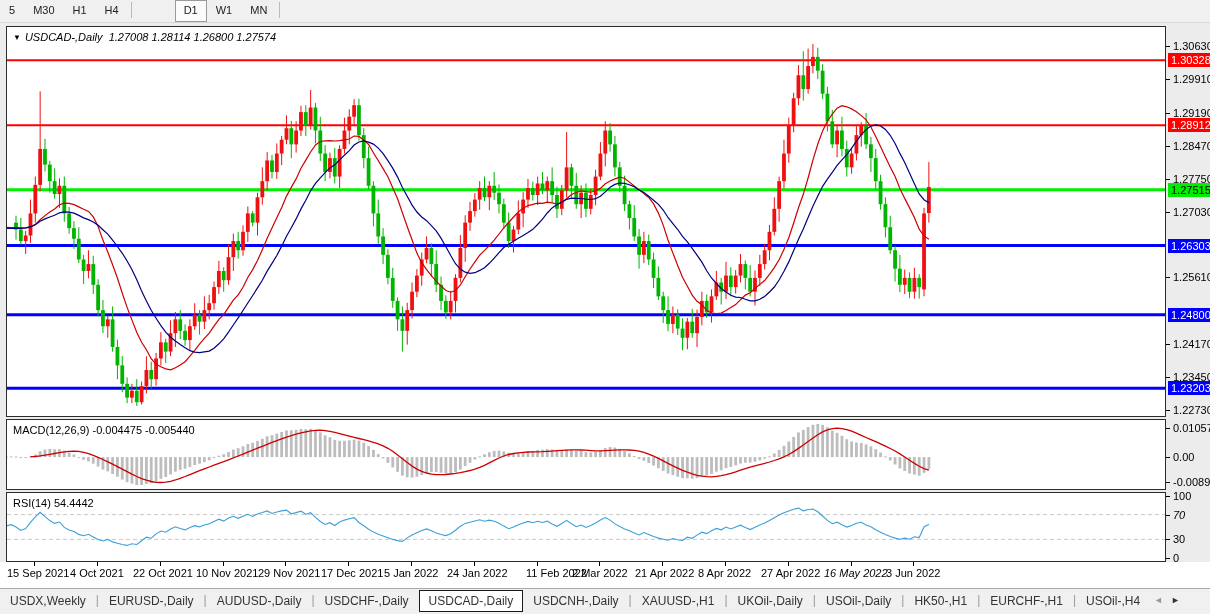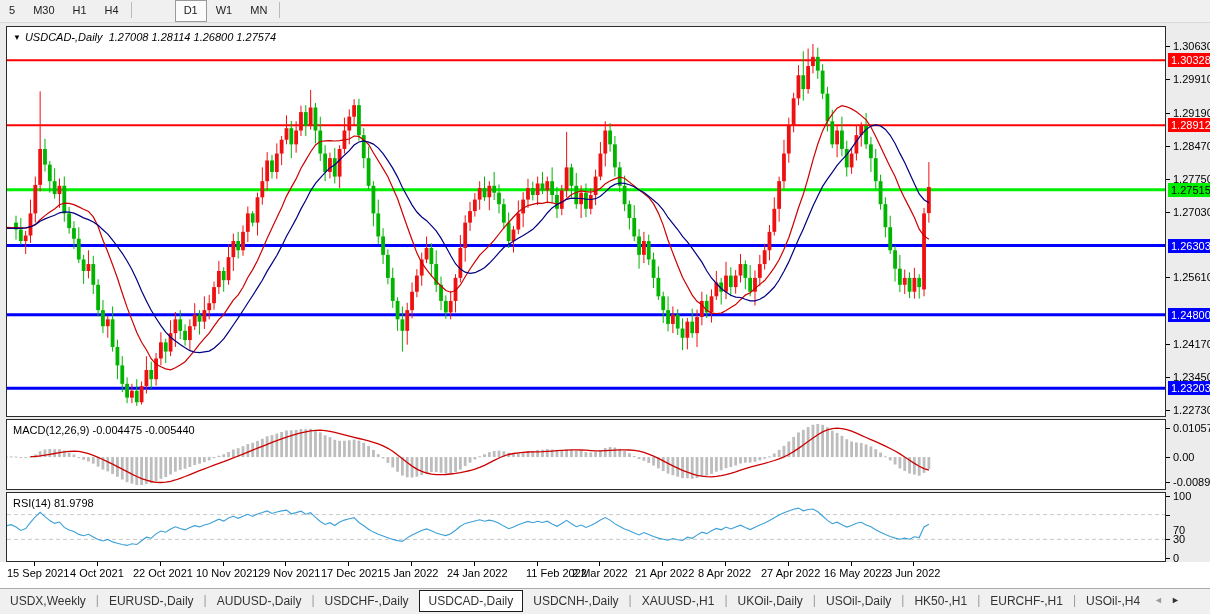--- a/index.html
+++ b/index.html
@@ -628,21 +628,21 @@
       <rect x="901.1500000000001" y="37.09712166875982" width="2.8" height="16.395251924473975" fill="#bdbdbd"></rect>
       <rect x="905.98" y="37.09712166875982" width="2.8" height="17.52158926325432" fill="#bdbdbd"></rect>
       <rect x="910.8100000000001" y="37.09712166875982" width="2.8" height="18.649121309196218" fill="#bdbdbd"></rect>
       <rect x="915.64" y="37.09712166875982" width="2.8" height="15.761987780090315" fill="#bdbdbd"></rect>
       <rect x="920.47" y="37.09712166875982" width="2.8" height="12.043931572526354" fill="#bdbdbd"></rect>
       <polyline points="23.5,36.6 28.3,36.5 33.1,35.9 38.0,35.1 42.8,34.3 47.6,33.5 52.5,32.7 57.3,31.9 62.1,31.4 67.0,31.1 71.8,31.4 76.6,32.4 81.5,33.7 86.3,35.3 91.1,37.3 95.9,39.5 100.8,41.8 105.6,44.2 110.4,46.7 115.3,49.2 120.1,51.7 124.9,54.2 129.8,56.5 134.6,58.6 139.4,60.2 144.2,61.5 149.1,62.3 153.9,62.5 158.7,62.2 163.6,61.3 168.4,60.0 173.2,58.3 178.1,56.5 182.9,54.6 187.7,52.6 192.5,50.7 197.4,48.8 202.2,47.0 207.0,45.2 211.9,43.4 216.7,41.7 221.5,39.8 226.3,37.9 231.2,36.0 236.0,34.1 240.8,32.1 245.7,30.1 250.5,28.2 255.3,26.3 260.2,24.3 265.0,22.4 269.8,20.7 274.6,18.9 279.5,17.1 284.3,15.6 289.1,14.1 294.0,12.8 298.8,11.8 303.6,10.9 308.5,10.4 313.3,10.2 318.1,10.6 322.9,11.4 327.8,12.4 332.6,13.6 337.4,14.9 342.3,16.2 347.1,17.4 351.9,18.5 356.8,19.7 361.6,20.9 366.4,22.3 371.3,23.9 376.1,25.8 380.9,28.3 385.7,31.3 390.6,34.9 395.4,38.8 400.2,42.6 405.1,46.1 409.9,49.1 414.7,51.4 419.6,53.0 424.4,54.1 429.2,54.6 434.0,54.7 438.9,54.5 443.7,54.0 448.5,53.4 453.4,52.6 458.2,51.6 463.0,50.5 467.9,49.1 472.7,47.3 477.5,45.3 482.3,42.9 487.2,40.4 492.0,38.0 496.8,36.0 501.7,34.5 506.5,33.5 511.3,32.8 516.2,32.4 521.0,32.0 525.8,31.9 530.6,31.8 535.5,31.7 540.3,31.4 545.1,31.1 550.0,30.7 554.8,30.4 559.6,30.1 564.5,29.9 569.3,29.9 574.1,30.0 578.9,30.2 583.8,30.6 588.6,30.9 593.4,30.8 598.3,30.6 603.1,30.3 607.9,30.1 612.8,29.9 617.6,29.9 622.4,30.0 627.2,30.4 632.1,31.2 636.9,32.4 641.7,34.1 646.6,36.1 651.4,38.4 656.2,40.9 661.0,43.4 665.9,45.8 670.7,48.1 675.5,50.3 680.4,52.2 685.2,53.9 690.0,55.3 694.9,56.2 699.7,56.7 704.5,56.8 709.4,56.4 714.2,55.7 719.0,54.6 723.8,53.3 728.7,51.8 733.5,50.2 738.3,48.7 743.2,47.2 748.0,45.9 752.8,44.6 757.6,43.4 762.5,42.0 767.3,40.5 772.1,38.8 777.0,36.8 781.8,34.5 786.6,31.6 791.5,28.4 796.3,25.0 801.1,21.5 806.0,18.0 810.8,14.7 815.6,11.9 820.4,9.9 825.3,8.6 830.1,8.2 834.9,8.6 839.8,9.6 844.6,11.2 849.4,13.2 854.3,15.3 859.1,17.5 863.9,19.6 868.7,21.6 873.6,23.8 878.4,26.1 883.2,28.5 888.1,31.0 892.9,33.9 897.7,37.0 902.6,40.3 907.4,43.4 912.2,46.3 917.0,48.6 921.9,50.0" fill="none" stroke="#cc0000" stroke-width="1.3"></polyline>
     </svg>
 </div>
 
 <div id="rsi-panel" class="panel">
-  <div class="panel-title"><span>RSI(14)</span><span> 81.9798</span></div>
+  <div class="panel-title"><span>RSI(14)</span><span> 54.4442</span></div>
   <svg id="rsi-svg" width="1158" height="68">
       <line x1="0" y1="21.599999999999998" x2="1158" y2="21.599999999999998" stroke="#c9c9c9" stroke-width="1" stroke-dasharray="4,3"></line>
       <line x1="0" y1="46.4" x2="1158" y2="46.4" stroke="#c9c9c9" stroke-width="1" stroke-dasharray="4,3"></line>
       <polyline points="-68.3,29.4 -63.5,27.7 -58.6,30.5 -53.8,33.0 -49.0,35.4 -44.1,33.7 -39.3,31.7 -34.5,29.8 -29.6,28.0 -24.8,30.8 -20.0,33.5 -15.1,35.9 -10.3,37.5 -5.5,34.7 -0.7,32.8 4.2,31.7 9.0,34.0 13.8,37.4 18.7,35.5 23.5,29.4 28.3,23.9 33.1,19.3 38.0,23.6 42.8,27.6 47.6,30.4 52.5,29.0 57.3,34.4 62.1,36.9 67.0,38.5 71.8,41.4 76.6,42.8 81.5,41.3 86.3,43.9 91.1,46.5 95.9,48.0 100.8,46.4 105.6,48.9 110.4,50.3 115.3,51.5 120.1,52.4 124.9,50.7 129.8,51.5 134.6,47.7 139.4,44.2 144.2,45.2 149.1,40.9 153.9,38.0 158.7,39.2 163.6,36.0 168.4,33.8 173.2,35.6 178.1,36.9 182.9,34.6 187.7,32.7 192.5,33.9 197.4,32.0 202.2,30.8 207.0,28.4 211.9,26.2 216.7,28.1 221.5,25.1 226.3,23.3 231.2,25.3 236.0,23.2 240.8,21.3 245.7,23.4 250.5,20.9 255.3,19.5 260.2,17.9 265.0,20.5 269.8,19.0 274.6,17.9 279.5,17.1 284.3,20.8 289.1,19.6 294.0,18.2 298.8,21.2 303.6,19.7 308.5,24.4 313.3,28.5 318.1,31.4 322.9,29.7 327.8,32.5 332.6,29.1 337.4,27.1 342.3,25.7 347.1,24.6 351.9,29.5 356.8,32.8 361.6,36.2 366.4,39.1 371.3,41.3 376.1,42.9 380.9,44.7 385.7,46.4 390.6,47.6 395.4,48.4 400.2,44.9 405.1,42.0 409.9,39.7 414.7,37.5 419.6,35.9 424.4,37.8 429.2,39.9 434.0,41.5 438.9,42.6 443.7,40.7 448.5,37.2 453.4,33.3 458.2,30.4 463.0,29.2 467.9,28.0 472.7,26.8 477.5,28.3 482.3,27.1 487.2,28.2 492.0,30.2 496.8,33.1 501.7,35.7 506.5,34.0 511.3,31.7 516.2,29.9 521.0,28.4 525.8,29.7 530.6,28.2 535.5,29.5 540.3,28.2 545.1,30.9 550.0,33.3 554.8,30.5 559.6,27.4 564.5,30.7 569.3,33.7 574.1,32.0 578.9,34.5 583.8,32.4 588.6,29.9 593.4,27.1 598.3,24.6 603.1,27.1 607.9,30.9 612.8,33.6 617.6,36.0 622.4,37.8 627.2,39.9 632.1,41.9 636.9,39.6 641.7,41.5 646.6,43.4 651.4,45.1 656.2,46.2 661.0,47.3 665.9,45.5 670.7,46.7 675.5,47.5 680.4,44.2 685.2,45.3 690.0,42.1 694.9,39.2 699.7,40.6 704.5,37.7 709.4,35.4 714.2,36.8 719.0,34.1 723.8,35.9 728.7,34.0 733.5,32.2 738.3,34.5 743.2,36.6 748.0,34.3 752.8,32.1 757.6,30.0 762.5,27.5 767.3,24.8 772.1,22.1 777.0,19.8 781.8,17.9 786.6,16.3 791.5,15.1 796.3,17.8 801.1,16.5 806.0,16.0 810.8,18.8 815.6,23.0 820.4,27.4 825.3,30.7 830.1,29.2 834.9,31.8 839.8,34.1 844.6,32.4 849.4,30.3 854.3,29.3 859.1,32.0 863.9,33.8 868.7,36.7 873.6,39.3 878.4,41.6 883.2,43.6 888.1,45.1 892.9,46.3 897.7,45.1 902.6,46.2 907.4,43.8 912.2,44.6 917.0,34.0 921.9,31.3" fill="none" stroke="#3ba0d8" stroke-width="1.1"></polyline>
     </svg>
 </div>
 
 <div id="axis-col">
     <div class="ytick-mark" style="top: 20px;"></div>
     <div class="ytick" style="top: 14px;">1.30630</div>
@@ -672,21 +672,21 @@
     <div class="badge" style="top: 355px; background: rgb(0, 0, 255); color: rgb(255, 255, 255);">1.23203</div>
     <div class="ytick-mark" style="top: 402px;"></div>
     <div class="ytick" style="top: 396px;">0.010578</div>
     <div class="ytick-mark" style="top: 431px;"></div>
     <div class="ytick" style="top: 425px;">0.00</div>
     <div class="ytick-mark" style="top: 456px;"></div>
     <div class="ytick" style="top: 450px;">-0.00896</div>
     <div class="ytick-mark" style="top: 470px;"></div>
     <div class="ytick" style="top: 464px;">100</div>
     <div class="ytick-mark" style="top: 489px;"></div>
-    <div class="ytick" style="top: 498px;">70</div>
+    <div class="ytick" style="top: 483px; font-style: italic;">70</div>
     <div class="ytick-mark" style="top: 513px;"></div>
     <div class="ytick" style="top: 507px;">30</div>
     <div class="ytick-mark" style="top: 532px;"></div>
     <div class="ytick" style="top: 526px;">0</div>
   </div>
 
 <div id="date-strip">
     <div class="dtick" style="left: 34px;"></div>
     <div class="dlabel" style="left: 7px;">15 Sep 2021</div>
     <div class="dtick" style="left: 97px;"></div>
@@ -707,18 +707,18 @@
     <div class="dlabel" style="left: 510px; margin-left: 16px;">11 Feb 2022</div>
     <div class="dtick" style="left: 599px;"></div>
     <div class="dlabel" style="left: 572px;">2 Mar 2022</div>
     <div class="dtick" style="left: 662px;"></div>
     <div class="dlabel" style="left: 635px;">21 Apr 2022</div>
     <div class="dtick" style="left: 725px;"></div>
     <div class="dlabel" style="left: 698px;">8 Apr 2022</div>
     <div class="dtick" style="left: 788px;"></div>
     <div class="dlabel" style="left: 761px;">27 Apr 2022</div>
     <div class="dtick" style="left: 851px;"></div>
-    <div class="dlabel" style="left: 824px;">16 May 2022</div>
+    <div class="dlabel" style="left: 824px; font-style: italic;">16 May 2022</div>
     <div class="dtick" style="left: 913px;"></div>
     <div class="dlabel" style="left: 886px;">3 Jun 2022</div>
   </div>
 
 <div id="tab-bar"><div class="tab">USDX,Weekly</div><div class="tab-sep">|</div><div class="tab">EURUSD-,Daily</div><div class="tab-sep">|</div><div class="tab">AUDUSD-,Daily</div><div class="tab-sep">|</div><div class="tab">USDCHF-,Daily</div><div class="tab active">USDCAD-,Daily</div><div class="tab">USDCNH-,Daily</div><div class="tab-sep">|</div><div class="tab">XAUUSD-,H1</div><div class="tab-sep">|</div><div class="tab">UKOil-,Daily</div><div class="tab-sep">|</div><div class="tab">USOil-,Daily</div><div class="tab-sep">|</div><div class="tab">HK50-,H1</div><div class="tab-sep">|</div><div class="tab">EURCHF-,H1</div><div class="tab-sep">|</div><div class="tab">USOil-,H4</div><div class="tab-scroll" style="color: rgb(153, 153, 153);">◄</div><div class="tab-scroll">►</div></div>
 
 </body></html>

